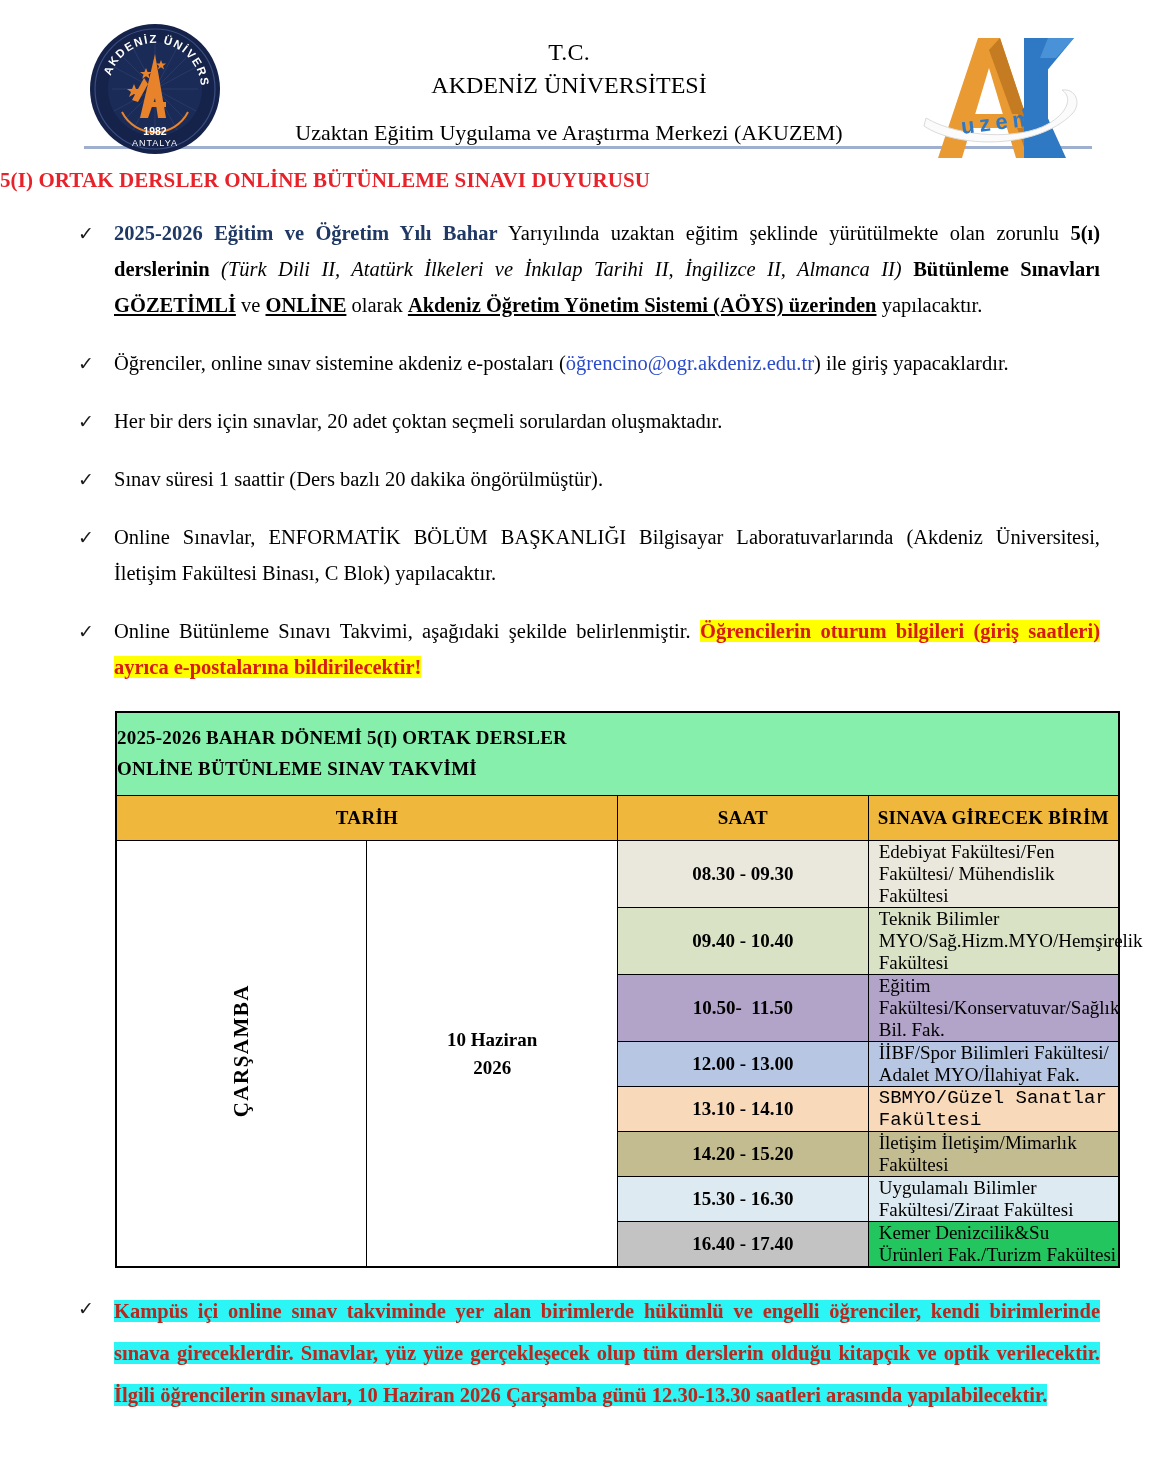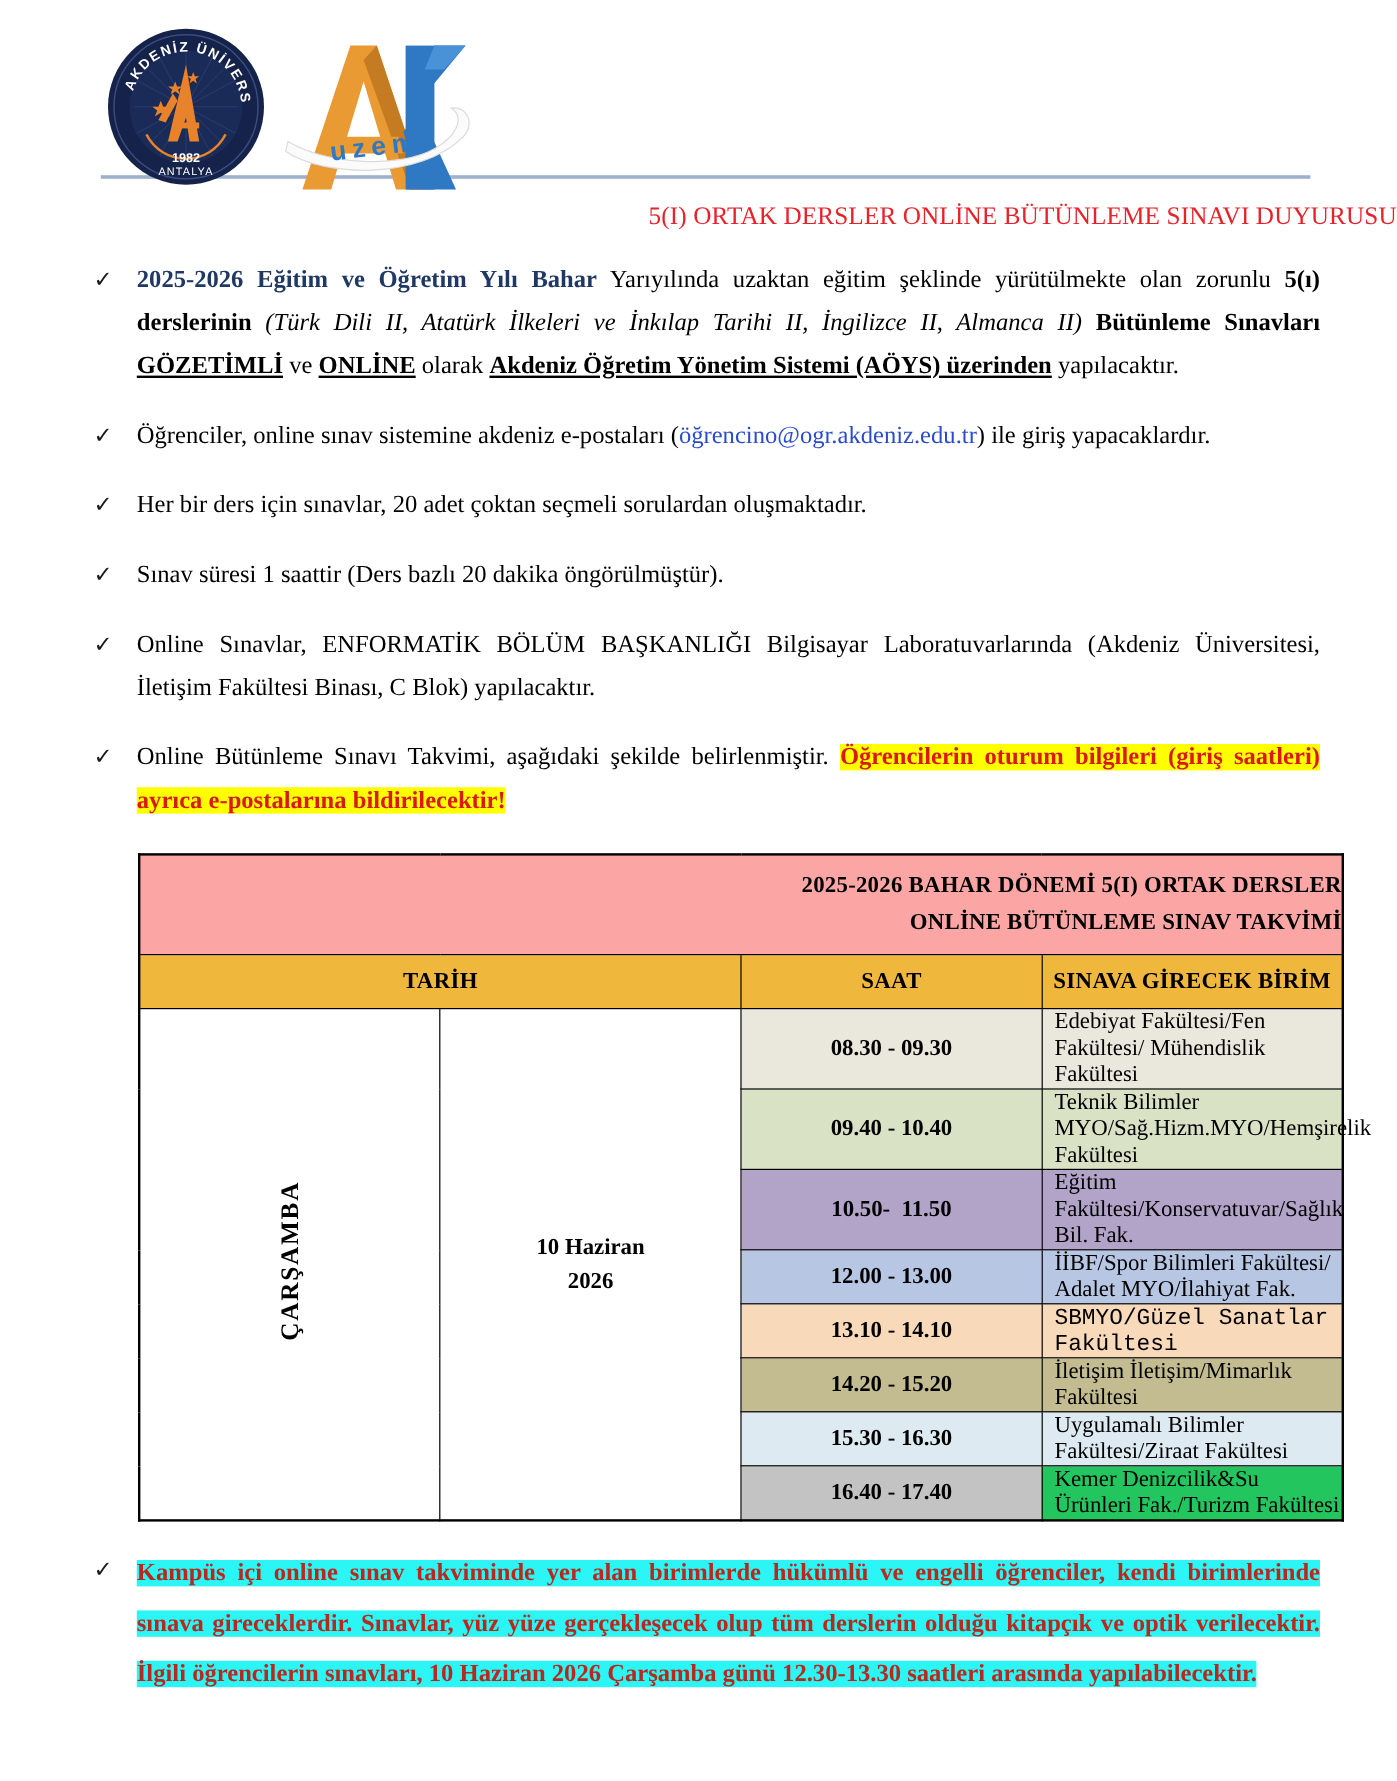--- a/index.html
+++ b/index.html
@@ -59,23 +59,23 @@
   }
 
   .hr-blue {
     margin: 6px 72px 0 84px;
     height: 3px;
     background: #9FB0CE;
   }
 
   
   .doc-title {
-    text-align: right;
+    text-align: left;
     color: #E8222A;
-    font-weight: normal;
+    font-weight: bold;
     font-size: 21px;
     letter-spacing: .1px;
     margin: 19px 0 0 0;
   }
 
   
   .bullets {
     margin: 0;
     padding: 0 64px 0 78px;
   }
@@ -129,22 +129,22 @@
     width: 1005px;
     table-layout: fixed;
     border: 2.5px solid #000;
   }
   table.schedule td, table.schedule th {
     border: 1.5px solid #000;
     padding: 0;
     font-size: 19px;
   }
   .th-title {
-    background: #fca5a5;
-    text-align: right;
+    background: #86efac;
+    text-align: left;
     font-weight: bold;
     font-size: 21px;
     line-height: 31px;
     padding: 9px 0 11px 0 !important;
     letter-spacing: .2px;
   }
   .th-col {
     background: #F0B73D;
     text-align: center;
     font-weight: bold;
@@ -227,20 +227,25 @@
         <path id="ringBot" d="M 26 67 A 41 41 0 0 0 108 67"></path>
       </defs>
       <text font-family="'Liberation Sans', sans-serif" font-size="11.5" font-weight="bold" fill="#FFFFFF" letter-spacing="1.6">
         <textPath href="#ringTop" startOffset="9%">AKDENİZ ÜNİVERSİTESİ</textPath>
       </text>
       <text x="67" y="113" text-anchor="middle" font-family="'Liberation Sans', sans-serif" font-size="10.5" font-weight="bold" fill="#FFFFFF">1982</text>
       <text x="67" y="124" text-anchor="middle" font-family="'Liberation Sans', sans-serif" font-size="9" fill="#FFFFFF" letter-spacing="1">ANTALYA</text>
     </svg>
   </div>
 
+  <div class="header-center">
+    <div class="line1">T.C.</div>
+    <div class="line2">AKDENİZ ÜNİVERSİTESİ</div>
+    <div class="line3">Uzaktan Eğitim Uygulama ve Araştırma Merkezi (AKUZEM)</div>
+  </div>
 
   <div class="logo-right">
     <svg width="172" height="150" viewBox="0 0 172 150">
       <polygon points="62,16 84,16 124,136 100,136 73,46 46,136 22,136" fill="#E99A33"></polygon>
       <polygon points="84,16 124,136 112,136 73,28" fill="#C47B22"></polygon>
       <polygon points="44,92 102,92 106,106 40,106" fill="#E99A33"></polygon>
       <rect x="108" y="16" width="24" height="120" fill="#2F79C4"></rect>
       <polygon points="132,16 158,16 110,74 110,44" fill="#2F79C4"></polygon>
       <polygon points="120,70 150,136 124,136 106,88" fill="#2F79C4"></polygon>
       <polygon points="132,16 158,16 140,36 124,36" fill="#4A92D8"></polygon>

